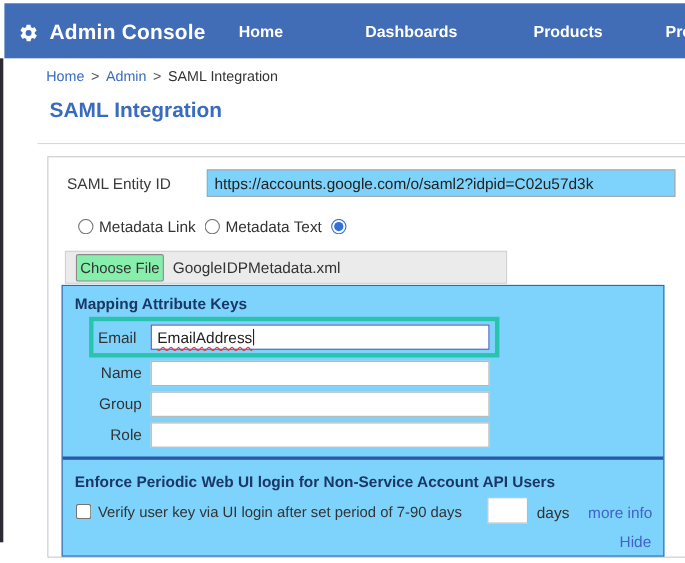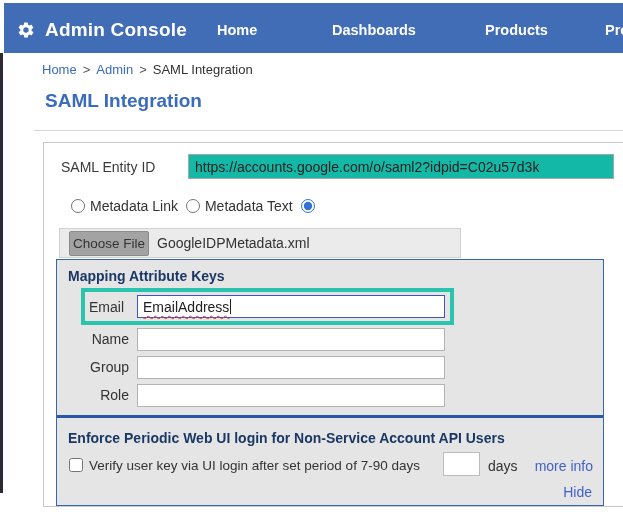--- a/index.html
+++ b/index.html
@@ -27,34 +27,34 @@
   .bc-sep { color:#555; margin:0 6px; }
   .page-title { left:45px; top:90px; font-size:19px; font-weight:600; color:#3a6cbd; }
 
   .hr-top { left:34px; top:130px; width:589px; border-top:1px solid #d8d8d8; height:0; }
 
   
   .formbox { left:43px; top:142px; width:585px; height:365px; border:1px solid #c9c9c9; background:#fff; }
 
   .entity-label { left:17px; top:16px; font-size:14px; color:#3a3a3a; }
   .entity-input { left:144px; top:11px; width:426px; height:25px; border:1px solid #a8a8a8;
-    font-family:"Liberation Sans", sans-serif; font-size:14px; color:#222; padding:0 6px; background:#14b8a6; }
+    font-family:"Liberation Sans", sans-serif; font-size:14px; color:#222; padding:0 6px; background:#7dd3fc; }
 
   .radio-row { left:27px; top:55px; display:flex; align-items:center; font-size:14px; color:#333; white-space:nowrap; }
   .radio-row input { width:14px; height:14px; margin-right:5px; accent-color:#3471d6; }
   .radio-pair { display:flex; align-items:center; margin-right:8px; }
 
   .filebar { left:15px; top:85px; width:402px; height:30px; background:#ebebeb; border:1px solid #d2d2d2; }
-  .choose-btn { position:absolute; left:9px; top:2px; width:80px; height:25px; background:#a3a3a3;
+  .choose-btn { position:absolute; left:9px; top:2px; width:80px; height:25px; background:#86efac;
     border:1px solid #8b8b8b; border-radius:2px; font-family:"Liberation Sans", sans-serif;
     font-size:13.5px; color:#333; }
   .filename { position:absolute; left:97px; top:6px; font-size:14px; color:#333; white-space:nowrap; }
 
   
-  .bluewrap { left:12px; top:116px; width:548px; height:247px; border:1px solid #3565ae; background:#e5e5e5; }
+  .bluewrap { left:12px; top:116px; width:548px; height:247px; border:1px solid #3565ae; background:#7dd3fc; }
   .section-heading { position:absolute; left:11px; font-size:14px; font-weight:bold; color:#1b3766; white-space:nowrap; }
   .map-heading { top:8px; }
 
   .teal-box { position:absolute; left:24px; top:28px; width:373px; height:37px; border:4px solid #2ac3ae;
     display:flex; align-items:center; background:transparent; }
   .teal-box .row-label { width:39px; margin-right:13px; }
   .row-label { font-size:14px; color:#333; text-align:right; }
   .email-input { width:308px; height:23px; border:1.5px solid #3c57c0; background:#fff; display:flex;
     align-items:center; padding-left:5px; font-size:14px; color:#222; }
   .squiggle { text-decoration:underline; text-decoration-style:wavy; text-decoration-color:#e53935;

